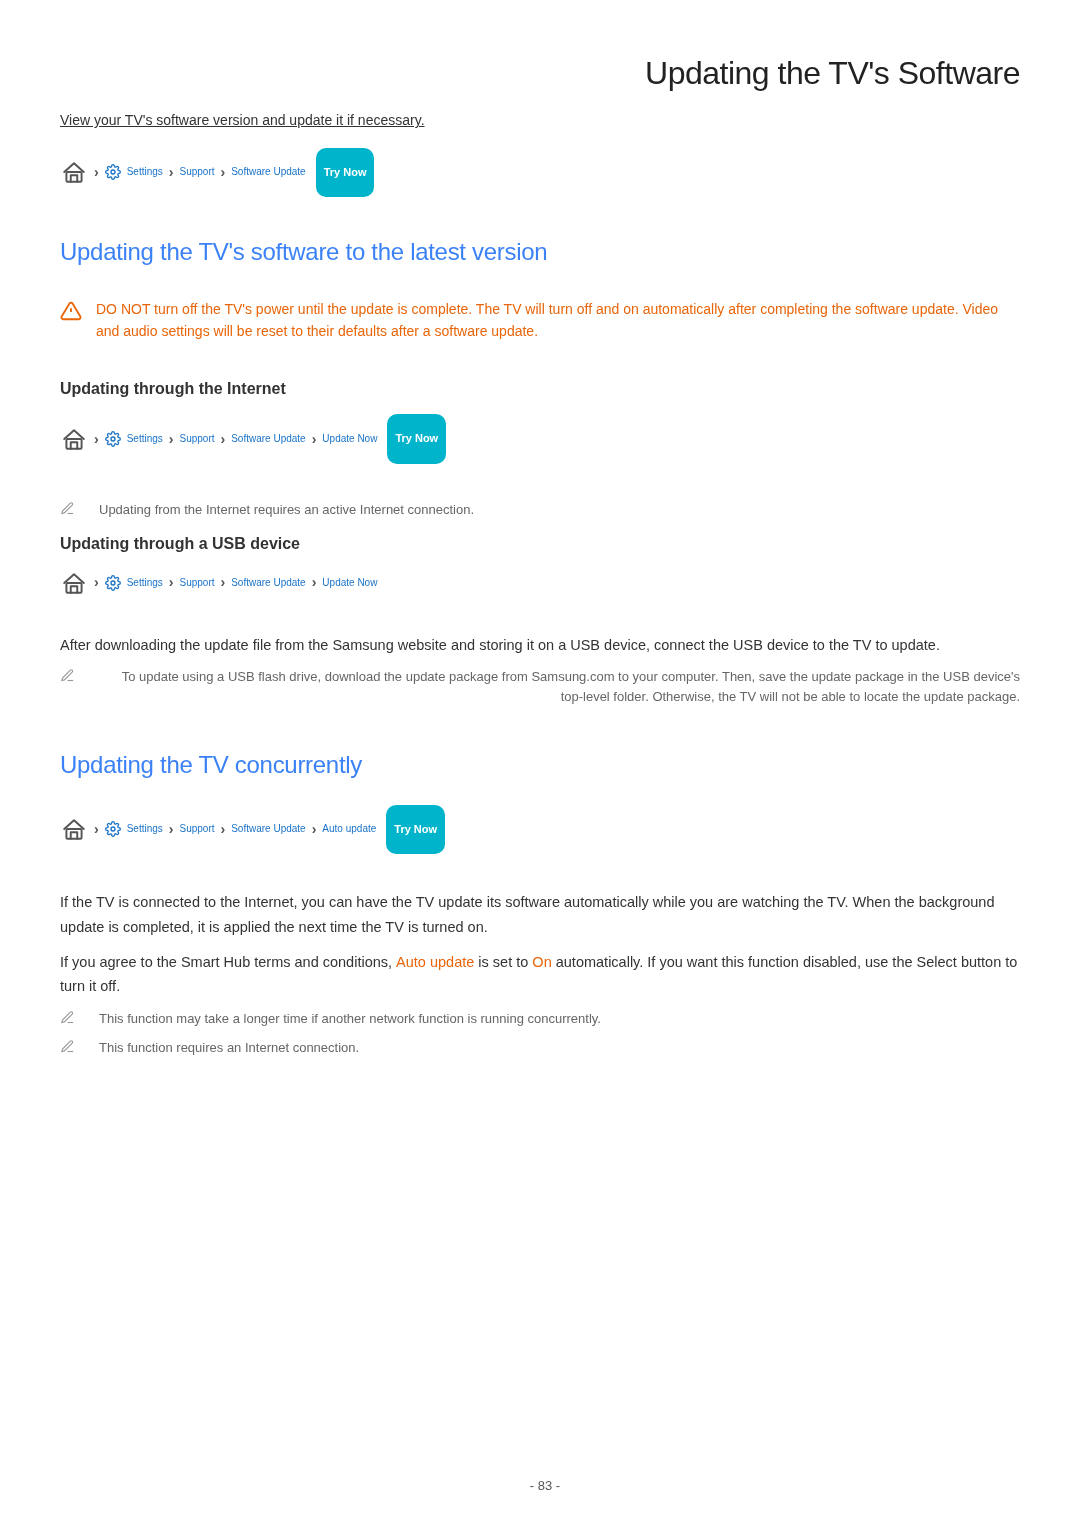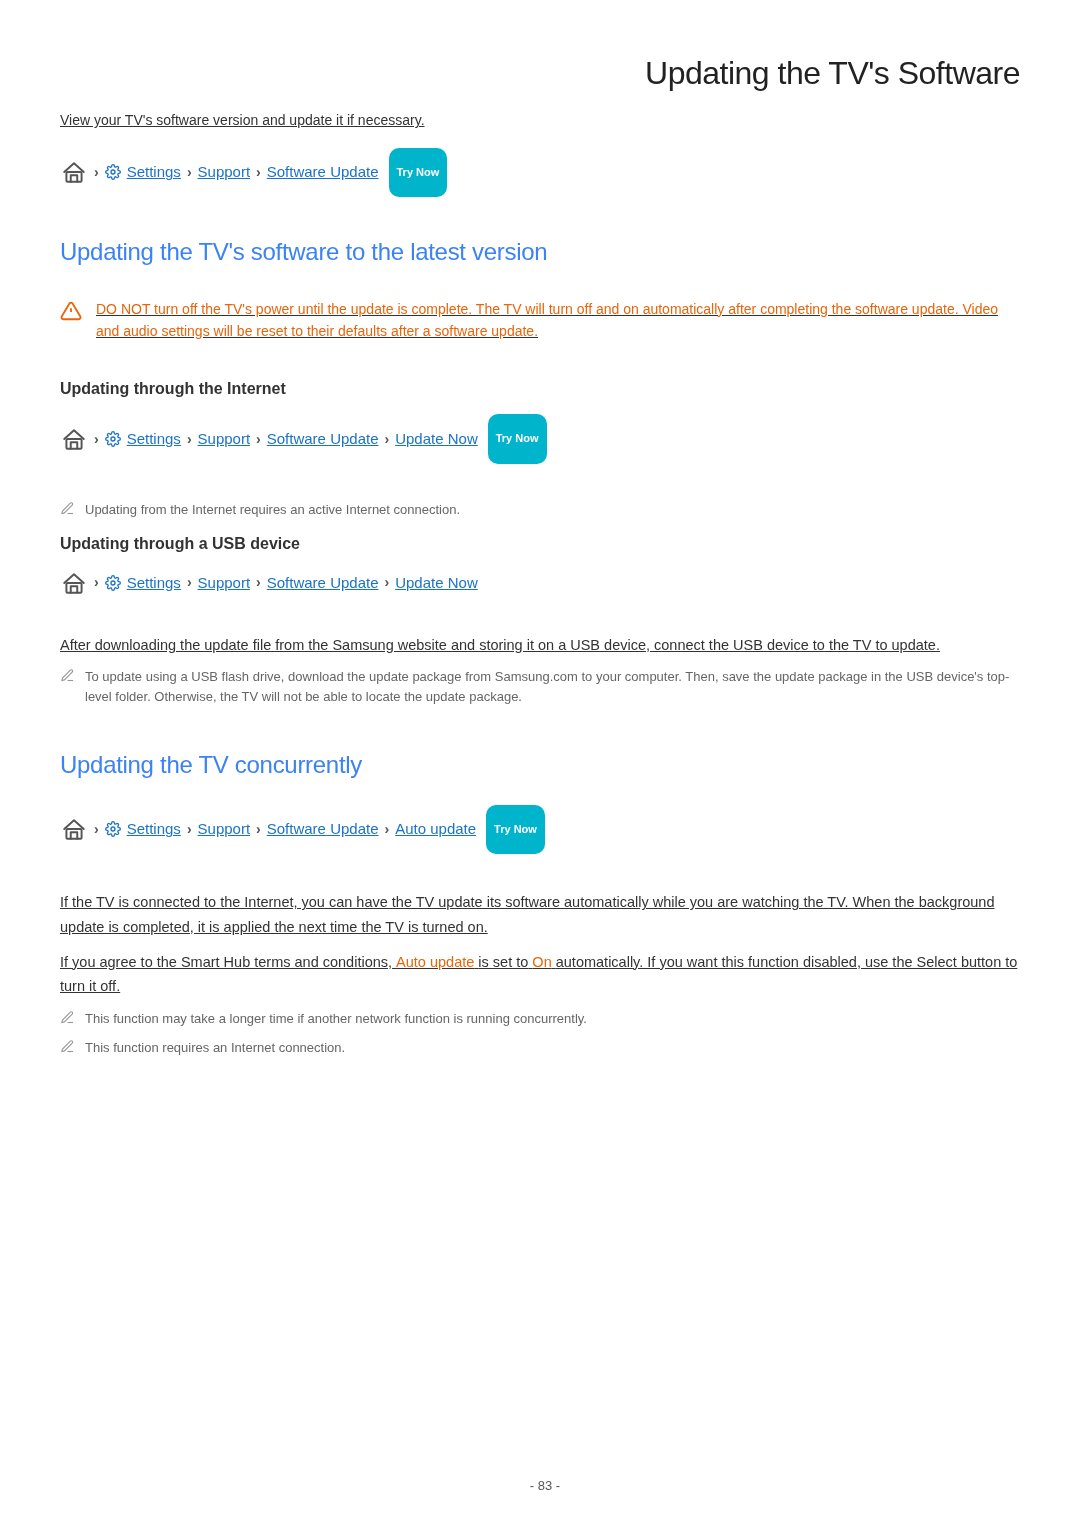--- a/index.html
+++ b/index.html
@@ -54,23 +54,22 @@
     }
 
     .breadcrumb-sep {
       color: #555;
       font-size: 14px;
       font-weight: bold;
     }
 
     .breadcrumb-item {
       color: #1a73c8;
-      font-size: 15px;
+      font-size: 10px;
       font-weight: 500;
-      text-decoration: underline;
     }
 
     .try-now-badge {
       background: #00b4cc;
       color: white;
       font-size: 11px;
       font-weight: 600;
       padding: 16px 8px;
       border-radius: 10px;
       display: inline-block;
@@ -84,21 +83,20 @@
       margin-bottom: 20px;
       letter-spacing: -0.3px;
     }
 
     .warning-box {
       display: flex;
       gap: 14px;
       align-items: flex-start;
       margin-bottom: 28px;
       padding: 6px 0;
-      text-decoration: underline;
     }
 
     .warning-icon {
       flex-shrink: 0;
       margin-top: 2px;
     }
 
     .warning-text {
       color: #e8650a;
       font-size: 14px;
@@ -108,47 +106,47 @@
     .sub-section-title {
       font-size: 16px;
       font-weight: 600;
       color: #333;
       margin-bottom: 12px;
       margin-top: 8px;
     }
 
     .pencil-note {
       display: flex;
-      gap: 10px;
+      gap: 24px;
       align-items: flex-start;
       margin: 8px 0 6px 0;
       color: #666;
       font-size: 13px;
       line-height: 1.5;
+      text-align: right;
     }
 
     .pencil-icon {
       flex-shrink: 0;
       margin-top: 1px;
     }
 
     .section-block {
       margin-bottom: 10px;
     }
 
     .usb-section {
       margin-bottom: 40px;
     }
 
     .body-text {
       font-size: 14.5px;
       color: #333;
       line-height: 1.7;
       margin-bottom: 10px;
-      text-decoration: underline;
     }
 
     .h2-section {
       margin-top: 36px;
       margin-bottom: 6px;
     }
 
     .inline-link {
       color: #e8650a;
       font-weight: 500;

